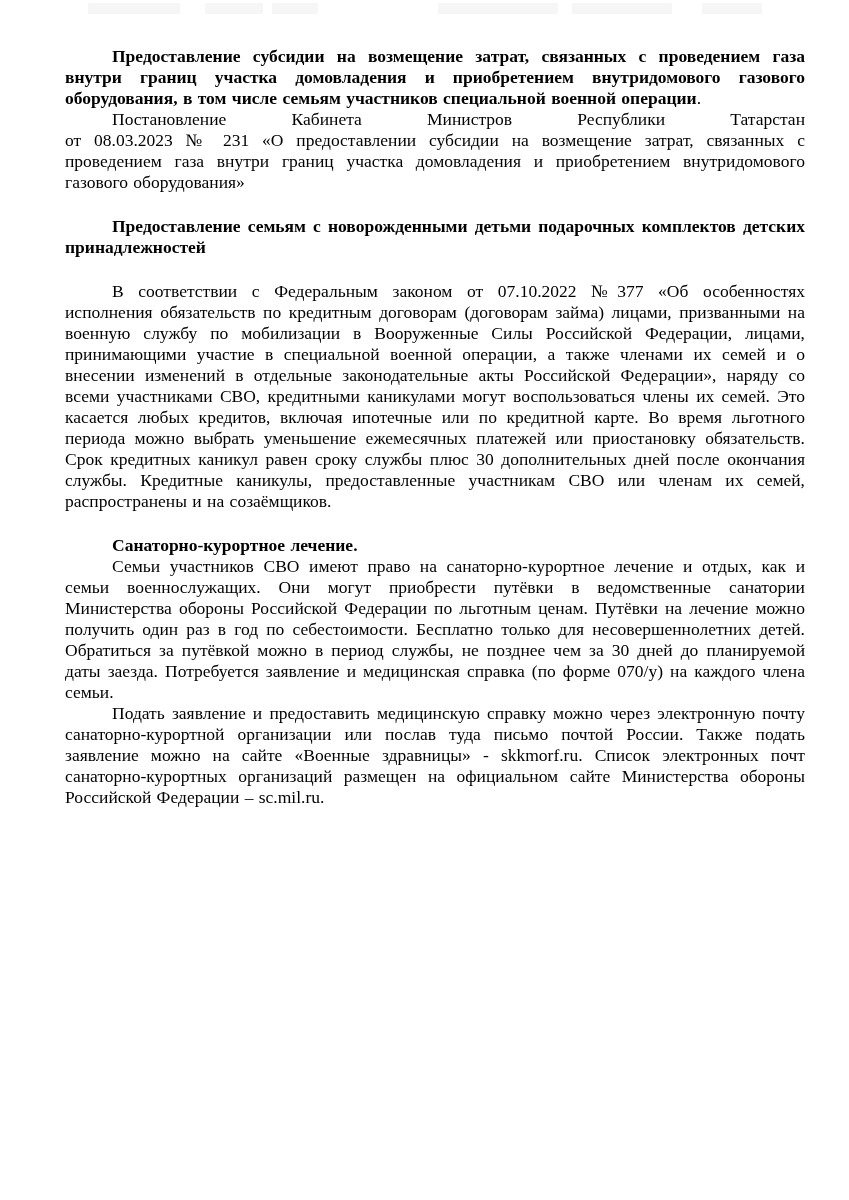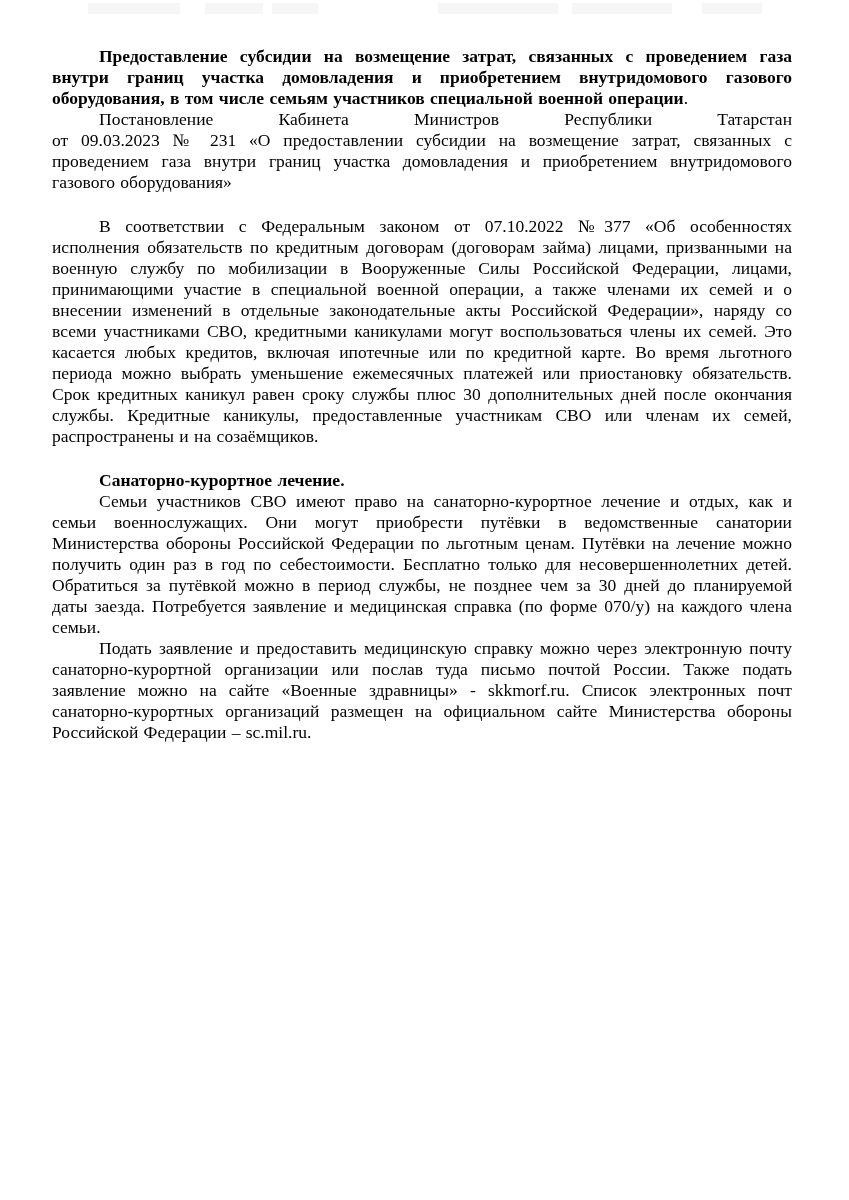--- a/index.html
+++ b/index.html
@@ -19,21 +19,21 @@
   .remnant i {
     position: absolute;
     top: 3px;
     height: 11px;
     background: #f6f6f6;
     border-radius: 1px;
   }
   .doc {
     position: absolute;
     top: 46px;
-    left: 52px;
+    left: 65px;
     width: 740px;
   }
   .sec { margin: 0; }
   .sec + .sec { margin-top: 23px; }
   .para {
     margin: 0;
     text-align: justify;
     text-indent: 47px;
     word-spacing: 1px;
   }
@@ -55,24 +55,25 @@
     <i style="left:438px; width:120px;"></i>
     <i style="left:572px; width:100px;"></i>
     <i style="left:702px; width:60px;"></i>
   </div>
 
   <div class="doc">
 
     <section class="sec">
       <p class="para head"><span>Предоставление субсидии на возмещение затрат, связанных с проведением газа внутри границ участка домовладения и приобретением внутридомового газового оборудования, в том числе семьям участников специальной военной операции</span><span class="tail">.</span></p>
       <p class="para fulljust">Постановление Кабинета Министров Республики Татарстан</p>
-      <p class="para noindent">от 09.03.2023 № 231 «О предоставлении субсидии на возмещение затрат, связанных с проведением газа внутри границ участка домовладения и приобретением внутридомового газового оборудования»</p>
+      <p class="para noindent">от 08.03.2023 № 231 «О предоставлении субсидии на возмещение затрат, связанных с проведением газа внутри границ участка домовладения и приобретением внутридомового газового оборудования»</p>
     </section>
 
     <section class="sec">
+      <p class="para head">Предоставление семьям с новорожденными детьми подарочных комплектов детских принадлежностей</p>
     </section>
 
     <section class="sec">
       <p class="para">В соответствии с Федеральным законом от 07.10.2022 №377 «Об особенностях исполнения обязательств по кредитным договорам (договорам займа) лицами, призванными на военную службу по мобилизации в Вооруженные Силы Российской Федерации, лицами, принимающими участие в специальной военной операции, а также членами их семей и о внесении изменений в отдельные законодательные акты Российской Федерации», наряду со всеми участниками СВО, кредитными каникулами могут воспользоваться члены их семей. Это касается любых кредитов, включая ипотечные или по кредитной карте. Во время льготного периода можно выбрать уменьшение ежемесячных платежей или приостановку обязательств. Срок кредитных каникул равен сроку службы плюс 30 дополнительных дней после окончания службы.  Кредитные каникулы, предоставленные участникам СВО или членам их семей, распространены и на созаёмщиков.</p>
     </section>
 
     <section class="sec">
       <p class="para head">Санаторно-курортное лечение.</p>
       <p class="para">Семьи участников СВО имеют право на санаторно-курортное лечение и отдых, как и семьи военнослужащих. Они могут приобрести путёвки в ведомственные санатории Министерства обороны Российской Федерации по льготным ценам. Путёвки на лечение можно получить один раз в год по себестоимости. Бесплатно только для несовершеннолетних детей. Обратиться за путёвкой можно в период службы, не позднее чем за 30 дней до планируемой даты заезда.  Потребуется заявление и медицинская справка (по форме 070/у) на каждого члена семьи.</p>
       <p class="para">Подать заявление и предоставить медицинскую справку можно через электронную почту санаторно-курортной организации или послав туда письмо почтой России. Также подать заявление можно на сайте «Военные здравницы» - skkmorf.ru. Список электронных почт санаторно-курортных организаций размещен на официальном сайте Министерства обороны Российской Федерации – sc.mil.ru.</p>

